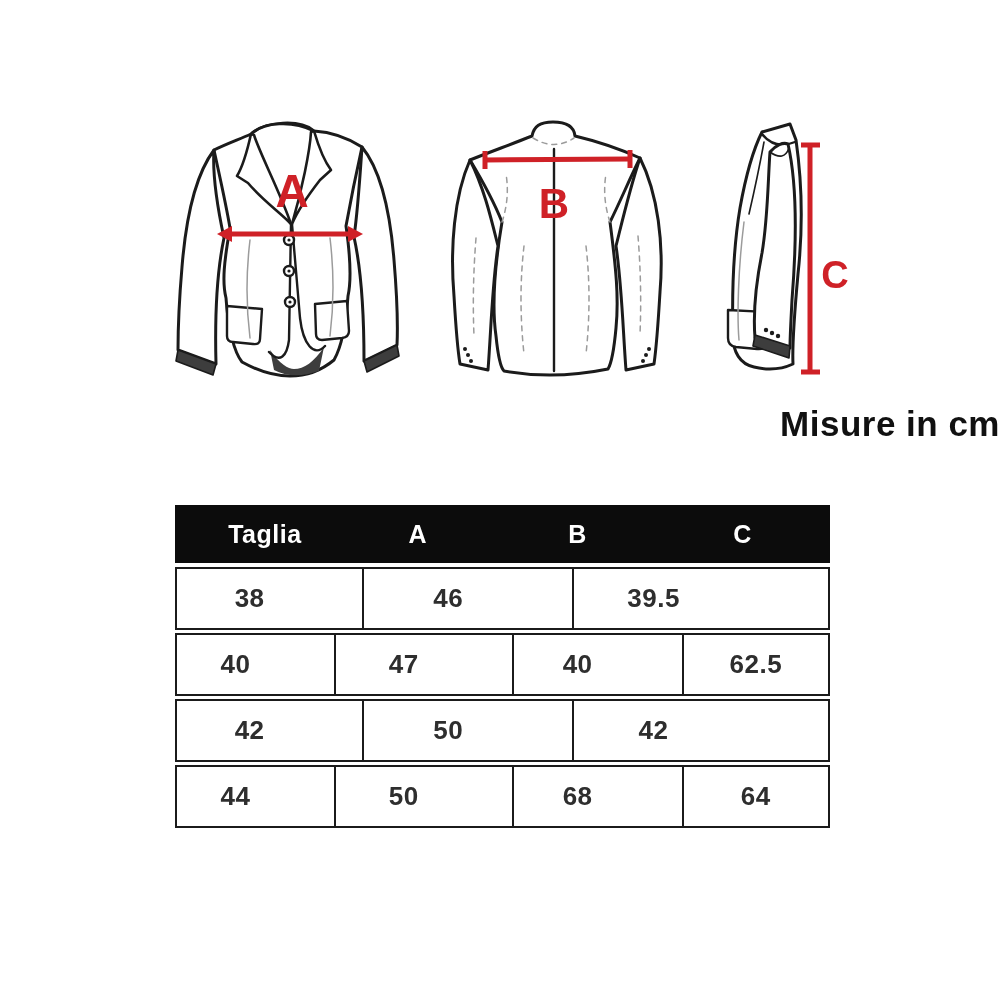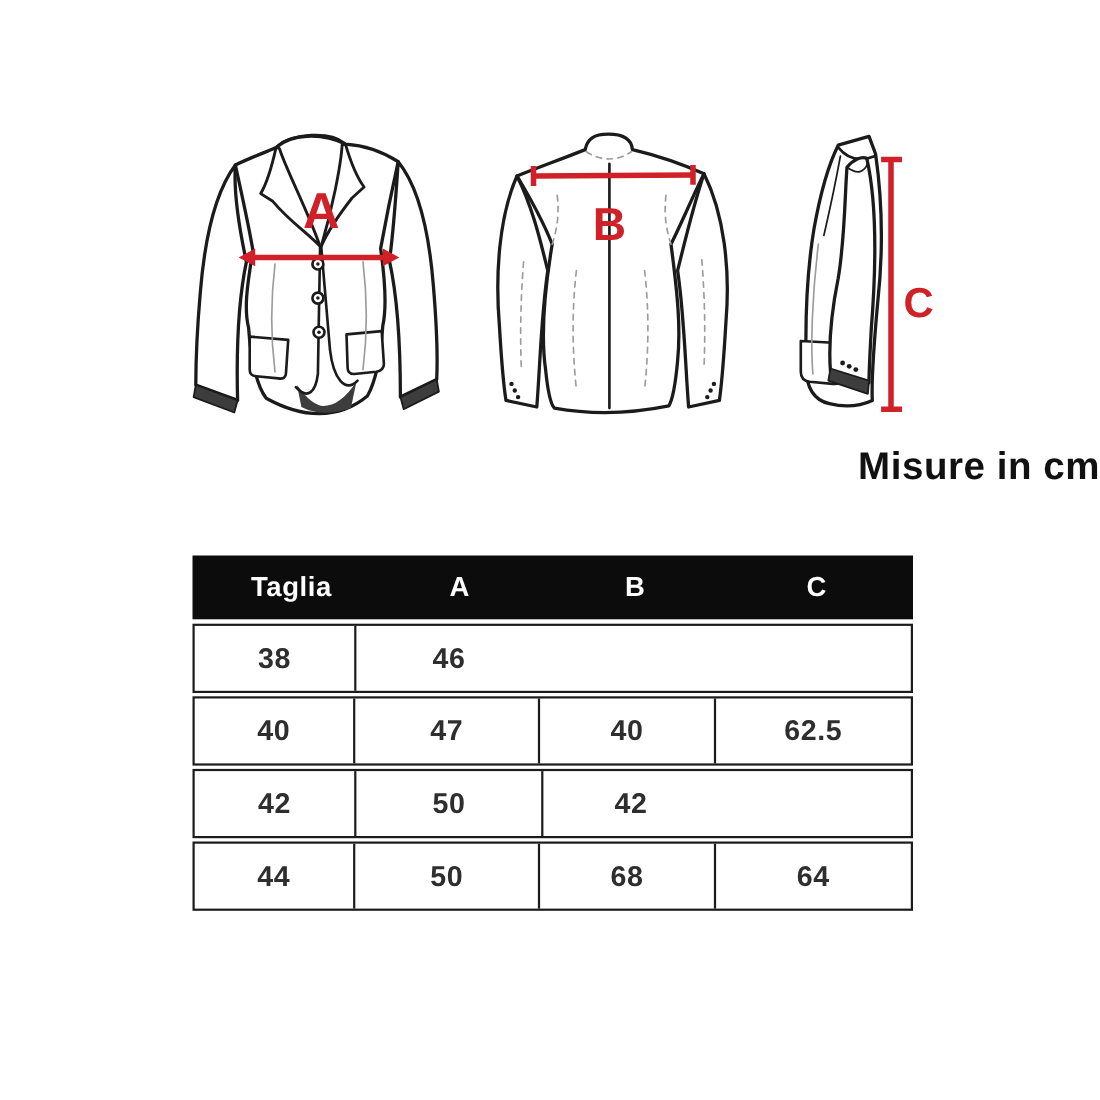--- a/index.html
+++ b/index.html
@@ -37,21 +37,21 @@
   }
 
   
   .size-table{position:absolute;left:175px;top:505px;width:655px;}
   .thead{
     display:flex;height:58px;margin-bottom:4px;
     background:var(--header-bg,#0c0c0c);color:var(--header-text,#fff);padding-left:19px;
   }
   .trow{
     display:flex;align-items:stretch;height:63px;margin-bottom:3px;
-    background:#fff;border:2px solid var(--ink,#1b1b1b);box-sizing:border-box;
+    background:#fff;border:2px solid var(--ink,#1b1b1b);box-sizing:border-box;gap:40px;
   }
   .cell{
     display:flex;align-items:center;justify-content:center;
     font-weight:bold;letter-spacing:0.5px;
   }
   .thead .cell{font-size:25px;}
   .trow  .cell{font-size:26px;color:var(--cell-text,#2e2e2e);}
   .trow .cell + .cell{border-left:2px solid var(--ink,#1b1b1b);}
   .c1{width:22.3%;} .c2{width:25.8%;} .c3{width:24.4%;} .c4{width:27.5%;}
 </style>
@@ -196,20 +196,21 @@
   <div class="size-table">
     <div class="thead">
       <div class="cell c1">Taglia</div>
       <div class="cell c2">A</div>
       <div class="cell c3">B</div>
       <div class="cell c4">C</div>
     </div>
     <div class="trow">
       <div class="cell c1">38</div>
       <div class="cell c2">46</div>
+      <div class="cell c3">39.5</div>
     </div>
     <div class="trow">
       <div class="cell c1">40</div>
       <div class="cell c2">47</div>
       <div class="cell c3">40</div>
       <div class="cell c4">62.5</div>
     </div>
     <div class="trow">
       <div class="cell c1">42</div>
       <div class="cell c2">50</div>

